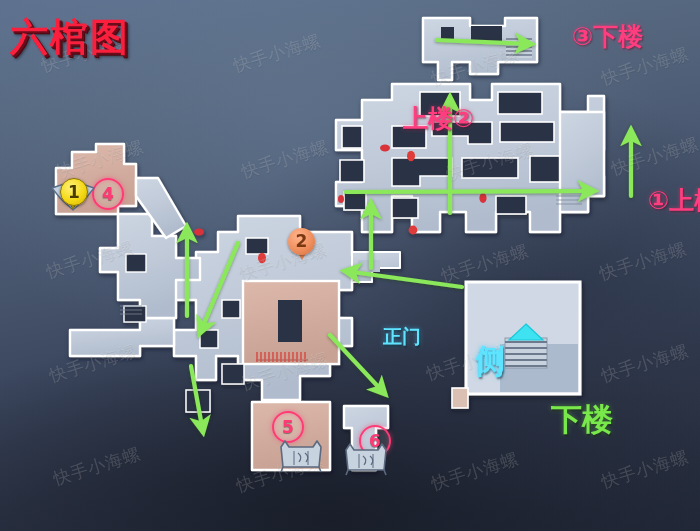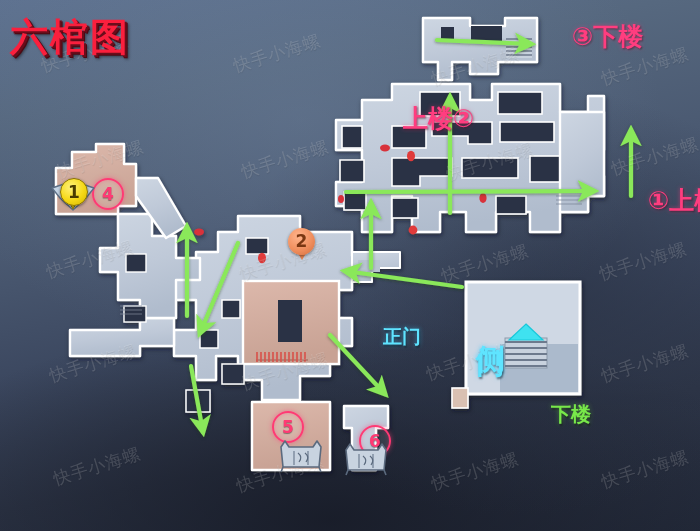--- a/index.html
+++ b/index.html
@@ -65,21 +65,21 @@
     text-shadow: 0 0 4px rgba(255,61,127,0.55), 1px 1px 2px rgba(0,0,0,0.5);
   }
   .lbl-cyan {
     color: #5fe4ff;
     font-size: 29px;
     text-shadow: 0 0 5px rgba(60,200,255,0.6), 1px 2px 2px rgba(0,0,0,0.5);
   }
   .lbl-cyan.sm { font-size: 19px; }
   .lbl-green {
     color: #78e84a;
-    font-size: 20px;
+    font-size: 31px;
     text-shadow: 0 0 5px rgba(120,232,74,0.45), 1px 2px 2px rgba(0,0,0,0.5);
   }
   .vert { writing-mode: vertical-rl; text-orientation: upright; }
 
   
   .mk {
     position: absolute;
     display: flex;
     align-items: center;
     justify-content: center;

